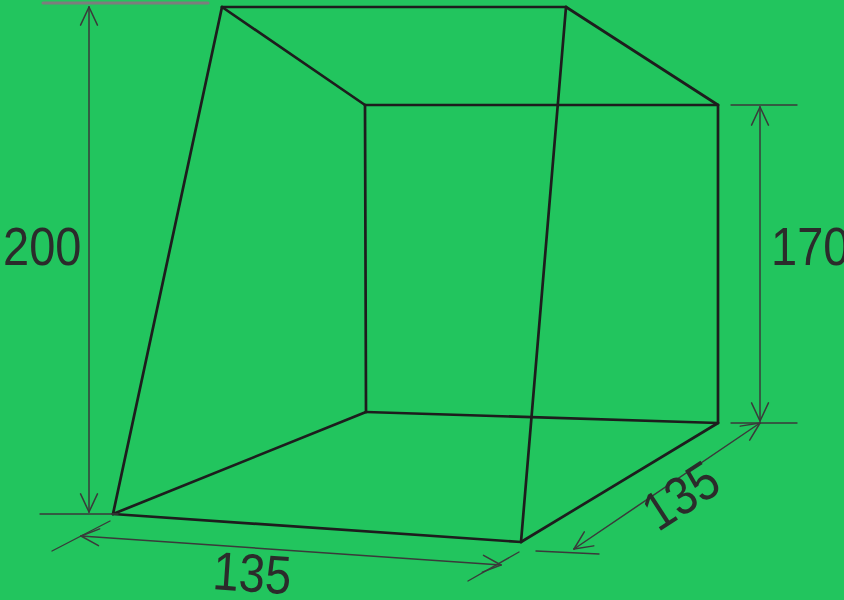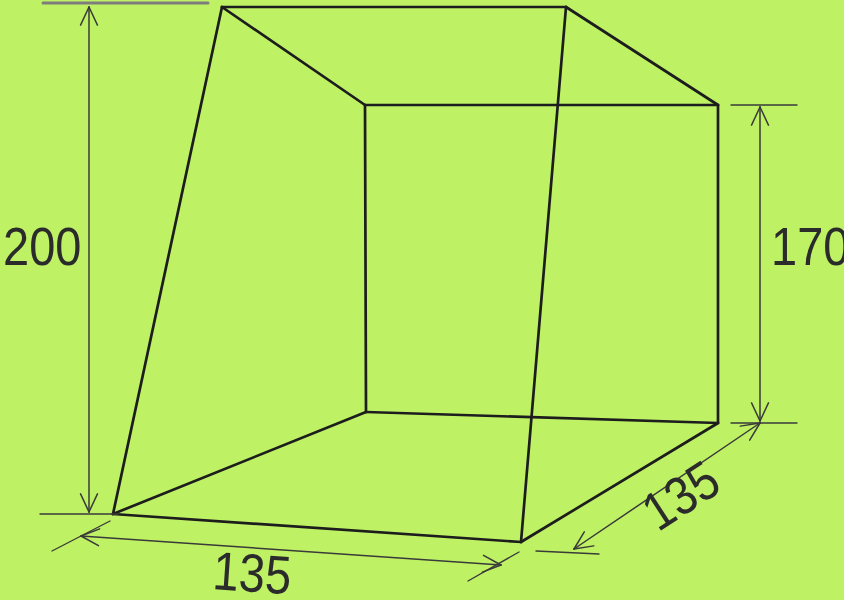--- a/index.html
+++ b/index.html
@@ -4,21 +4,21 @@
 <style>
   html, body {
     margin: 0;
     padding: 0;
     background: #ffffff;
   }
   .stage {
     position: relative;
     width: 844px;
     height: 600px;
-    background: #bef264;
+    background: #22c55e;
     overflow: hidden;
   }
   .stage svg {
     position: absolute;
     left: 0;
     top: 0;
   }
   .dim-label {
     position: absolute;
     font-family: "Liberation Sans", sans-serif;

